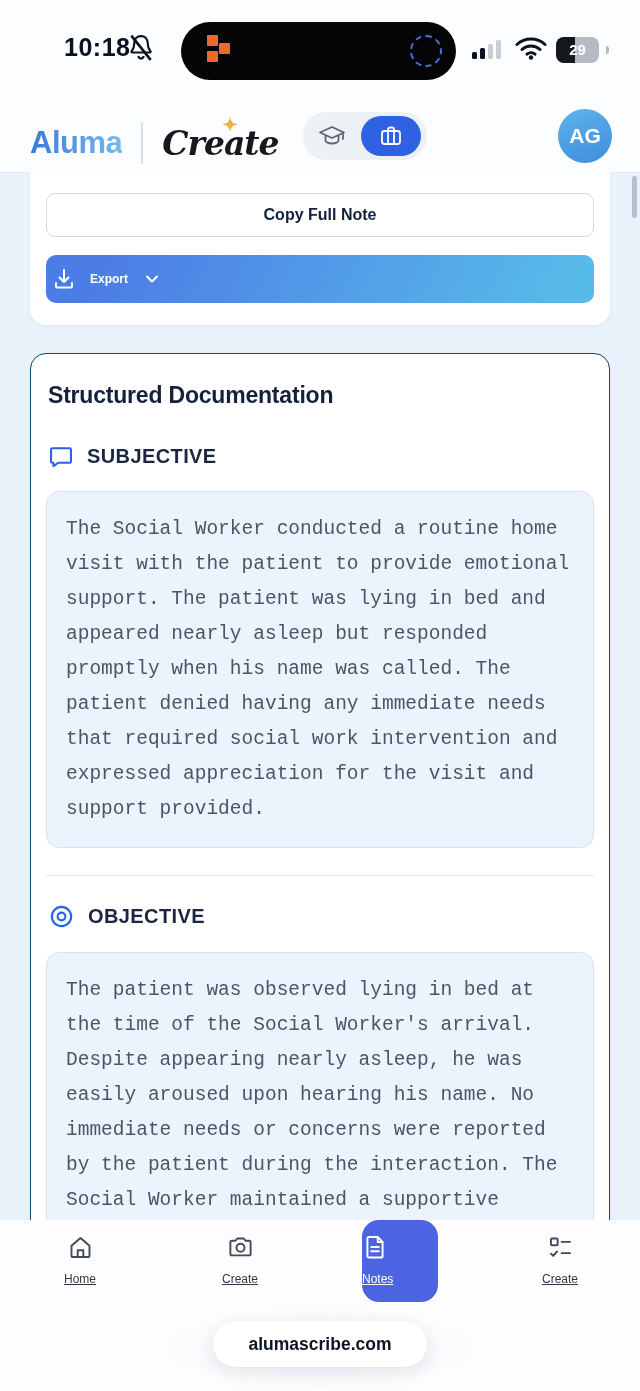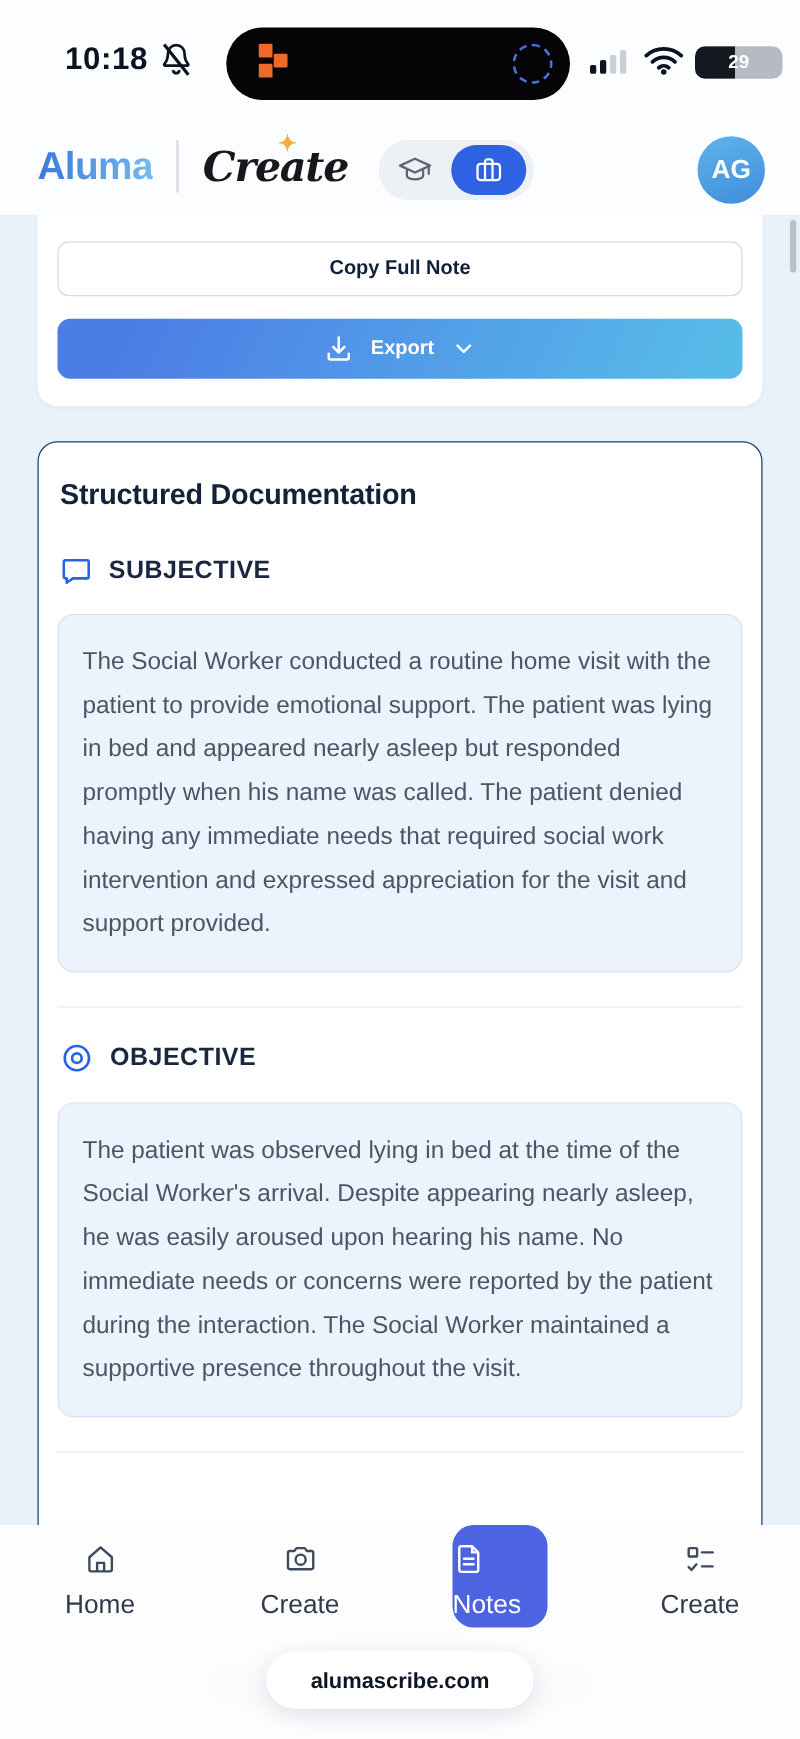--- a/index.html
+++ b/index.html
@@ -2,74 +2,74 @@
 <html><head>
 <meta charset="utf-8">
 <style>
   html,body{margin:0;padding:0;}
   body{width:640px;height:1391px;position:relative;overflow:hidden;
        background:#e9f1fb;font-family:"Liberation Sans",sans-serif;
        -webkit-font-smoothing:antialiased;}
 
   
   .status-bar{position:absolute;top:0;left:0;width:640px;height:100px;background:#fcfdfe;}
-  .time{position:absolute;left:52px;top:33px;font-size:25px;font-weight:bold;color:#0b1220;letter-spacing:.5px;}
+  .time{position:absolute;left:64px;top:33px;font-size:25px;font-weight:bold;color:#0b1220;letter-spacing:.5px;}
   .bell{position:absolute;left:128px;top:34px;}
   .island{position:absolute;left:181px;top:22px;width:275px;height:58px;background:#050507;border-radius:29px;}
   .island-logo{position:absolute;left:26px;top:12px;width:26px;height:34px;}
   .sq{position:absolute;width:11px;height:11px;background:#ee6a2a;border-radius:1px;}
   .sq1{left:0;top:1px;} .sq2{left:12px;top:9px;} .sq3{left:0;top:17px;}
   .dashed-circle{position:absolute;right:14px;top:13px;width:28px;height:28px;border:2.5px dashed #4a6fe0;border-radius:50%;}
   .sig{position:absolute;left:472px;top:38px;width:34px;height:24px;}
   .sig i{position:absolute;bottom:3px;width:5px;border-radius:1.5px;background:#0b1220;display:block;}
   .sig i:nth-child(1){left:0;height:7px;} .sig i:nth-child(2){left:8px;height:11px;}
   .sig i:nth-child(3){left:16px;height:15px;background:#c9ced7;} .sig i:nth-child(4){left:24px;height:19px;background:#c9ced7;}
   .wifi{position:absolute;left:515px;top:36px;}
-  .battery{position:absolute;left:556px;top:37px;width:70px;height:26px;background:#b6bbc3;border-radius:8px;overflow:hidden;}
+  .battery{position:absolute;left:556px;top:37px;width:43px;height:26px;background:#b6bbc3;border-radius:8px;overflow:hidden;}
   .battery .fill{position:absolute;left:0;top:0;bottom:0;width:45%;background:#14181f;}
   .battery .pct{position:absolute;left:0;right:0;top:4px;text-align:center;color:#fff;font-size:15px;font-weight:bold;}
   .bat-cap{position:absolute;left:606px;top:46px;width:3px;height:8px;background:#b6bbc3;border-radius:0 3px 3px 0;}
 
   
   .header{position:absolute;top:100px;left:0;width:640px;height:72px;background:#fcfdfe;border-bottom:1px solid #e7ecf2;}
-  .brand{position:absolute;left:30px;top:12px;display:flex;align-items:center;gap:19px;}
+  .brand{position:absolute;left:30px;top:22px;display:flex;align-items:center;gap:19px;}
   .brand-primary{font-size:31px;font-weight:bold;letter-spacing:-.5px;
       background:linear-gradient(90deg,#3b79da,#74bbec);-webkit-background-clip:text;background-clip:text;color:transparent;}
   .brand-divider{width:2px;height:42px;background:#d9dee5;}
   .brand-secondary{font-family:"DejaVu Serif",serif;font-style:italic;font-weight:bold;font-size:33px;color:#17181c;position:relative;letter-spacing:-1px;}
   .sparkle{position:absolute;right:42px;top:-10px;color:#eeb13a;font-size:18px;font-style:normal;}
   .toggle{position:absolute;left:303px;top:12px;width:124px;height:48px;background:#edf0f5;border-radius:24px;display:flex;align-items:center;}
   .toggle-left{width:58px;display:flex;justify-content:center;}
   .toggle-active{width:60px;height:40px;margin-right:4px;background:#2e62e3;border-radius:20px;display:flex;align-items:center;justify-content:center;}
   .avatar{position:absolute;right:28px;top:9px;width:54px;height:54px;border-radius:50%;
       background:linear-gradient(160deg,#5fb4ec,#3e8ddb);display:flex;align-items:center;justify-content:center;
       color:#fff;font-size:21px;font-weight:bold;}
 
   
   .content{position:absolute;top:172px;left:0;width:640px;height:1048px;overflow:hidden;}
   .scroll-thumb{position:absolute;right:3px;top:4px;width:5px;height:42px;border-radius:3px;background:#b7c0cb;}
   .card{background:#fff;width:580px;margin:0 auto;box-sizing:border-box;}
   .card-actions{border-radius:0 0 16px 16px;padding:21px 16px 22px;box-shadow:0 1px 3px rgba(30,60,120,.05);}
   .btn-copy{width:100%;height:44px;background:#fff;border:1px solid #d6dbe2;border-radius:9px;
       font-size:16px;font-weight:600;color:#10203a;display:flex;align-items:center;justify-content:center;cursor:pointer;font-family:inherit;}
   .btn-export{width:100%;height:48px;margin-top:18px;border:none;border-radius:10px;cursor:pointer;font-family:inherit;
-      background:linear-gradient(115deg,#4c7ce6 10%,#57bbe9 95%);color:#fff;font-size:16px;font-weight:600;
-      display:flex;align-items:center;justify-content:center;gap:14px;}
+      background:linear-gradient(115deg,#4c7ce6 10%,#57bbe9 95%);color:#fff;font-size:12px;font-weight:600;
+      display:flex;align-items:center;justify-content:flex-start;gap:14px;}
   .card-doc{margin-top:28px;border:1px solid #0c4a6e;border-radius:16px;padding:28px 15px 30px;height:920px;box-shadow:0 1px 3px rgba(30,60,120,.05);}
   .doc-title{font-size:23px;font-weight:bold;color:#14213a;margin:0 0 34px 2px;letter-spacing:-.2px;}
   .section-header{display:flex;align-items:center;gap:13px;margin:0 0 22px 2px;}
   .section-label{font-size:20px;font-weight:bold;color:#1b2740;letter-spacing:.4px;}
   .text-box{background:#edf3fd;border:1px solid #d7e2f7;border-radius:13px;padding:20px 19px;
-      color:#4b5565;font-size:19.5px;line-height:35px;}
+      color:#4b5565;font-size:19.5px;line-height:35px;font-family:Liberation Mono, monospace;}
   .divider{height:1px;background:#e4eaf1;margin:27px 0;}
 
   
   .bottom-nav{position:absolute;top:1220px;left:0;width:640px;height:88px;background:#fdfdfe;display:flex;}
   .nav-item{flex:1;display:flex;flex-direction:column;align-items:center;justify-content:flex-start;padding-top:14px;cursor:pointer;}
-  .nav-label{font-size:21px;color:#2f3a4c;margin-top:11px;}
+  .nav-label{font-size:12px;color:#2f3a4c;margin-top:11px;text-decoration:underline;}
   .nav-item.active{padding:0;}
   .nav-pill{width:76px;height:82px;background:#4c64e1;border-radius:17px;display:flex;flex-direction:column;align-items:flex-start;padding-top:14px;box-sizing:border-box;}
   .nav-item.active .nav-label{color:#fff;margin-top:12px;}
 
   
   .footer{position:absolute;top:1308px;left:0;width:640px;height:83px;background:#fdfdfe;}
   .footer-glow{position:absolute;left:160px;top:0;width:320px;height:80px;background:radial-gradient(ellipse at center,#eef1f5 0%,rgba(253,253,254,0) 70%);}
   .url-pill{position:absolute;left:213px;top:13px;width:214px;height:46px;background:#fff;border-radius:23px;
       box-shadow:0 5px 18px rgba(20,40,80,.10);display:flex;align-items:center;justify-content:center;
       font-size:17.5px;font-weight:bold;color:#0c1524;cursor:pointer;}

